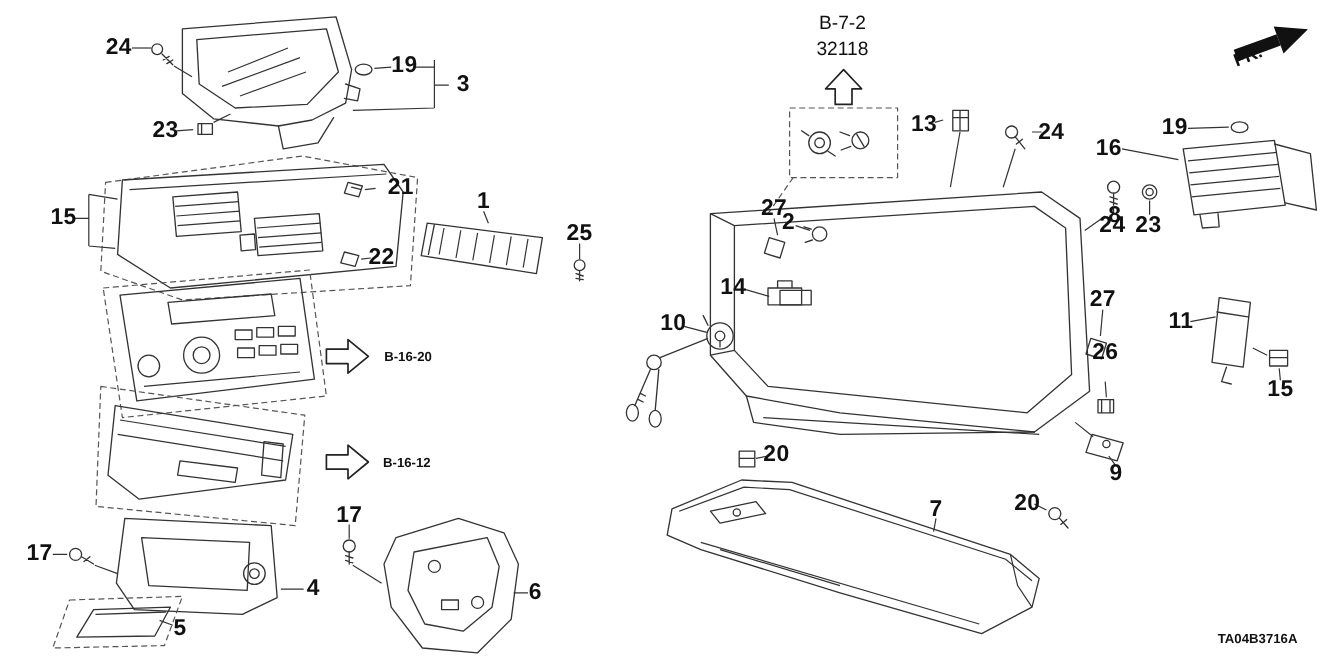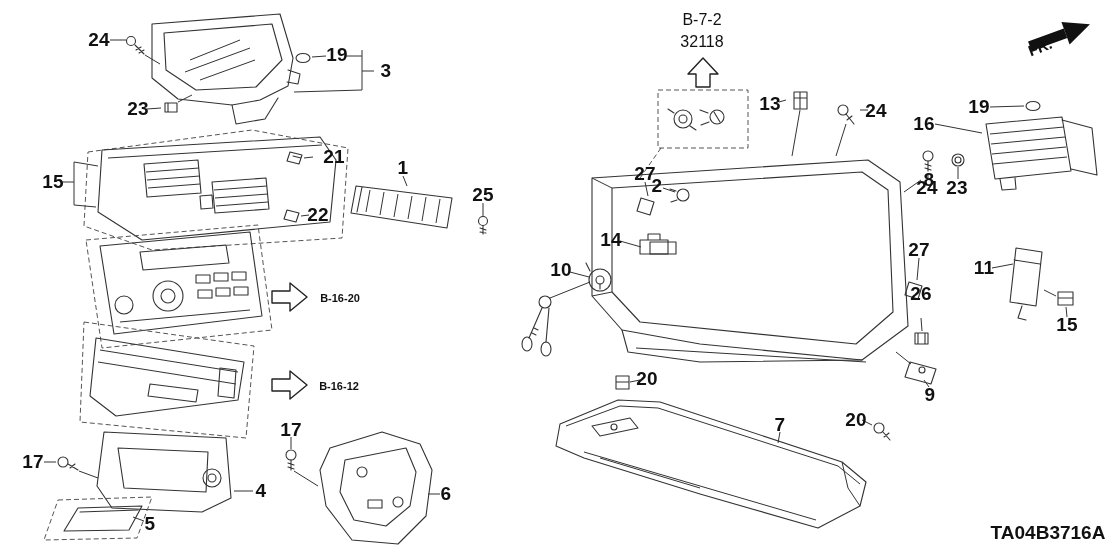--- a/index.html
+++ b/index.html
@@ -7,21 +7,21 @@
          font-family:"Liberation Sans",sans-serif;color:#111;}
   .stage svg{position:absolute;left:0;top:0;}
   .s{fill:none;stroke:#333;stroke-width:1.1;stroke-linejoin:round;stroke-linecap:round;}
   .d{fill:none;stroke:#555;stroke-width:1;stroke-dasharray:5 3;stroke-linejoin:round;}
   .ld{fill:none;stroke:#333;stroke-width:1;}
   .f{fill:#111;stroke:none;}
   .aw{fill:#fff;stroke:#222;stroke-width:1.4;stroke-linejoin:round;}
   .co{position:absolute;transform:translate(-50%,-50%);font-weight:bold;font-size:19px;letter-spacing:.3px;white-space:nowrap;}
   .ref{position:absolute;transform:translate(-50%,-50%);font-weight:bold;font-size:11px;white-space:nowrap;}
   .b72{position:absolute;transform:translate(-50%,-50%);font-weight:normal;font-size:16px;white-space:nowrap;}
-  .code{position:absolute;transform:translate(-50%,-50%);font-weight:bold;font-size:19px;white-space:nowrap;}
+  .code{position:absolute;transform:translate(-50%,-50%);font-weight:bold;font-size:11px;white-space:nowrap;}
   .fr{position:absolute;transform:translate(-50%,-50%) rotate(-21deg);font-weight:bold;font-size:15px;white-space:nowrap;}
 </style>
 </head>
 <body>
 
 <div class="stage">
 
   <svg width="1108" height="553" viewBox="0 0 1108 553">
 
     <g>

